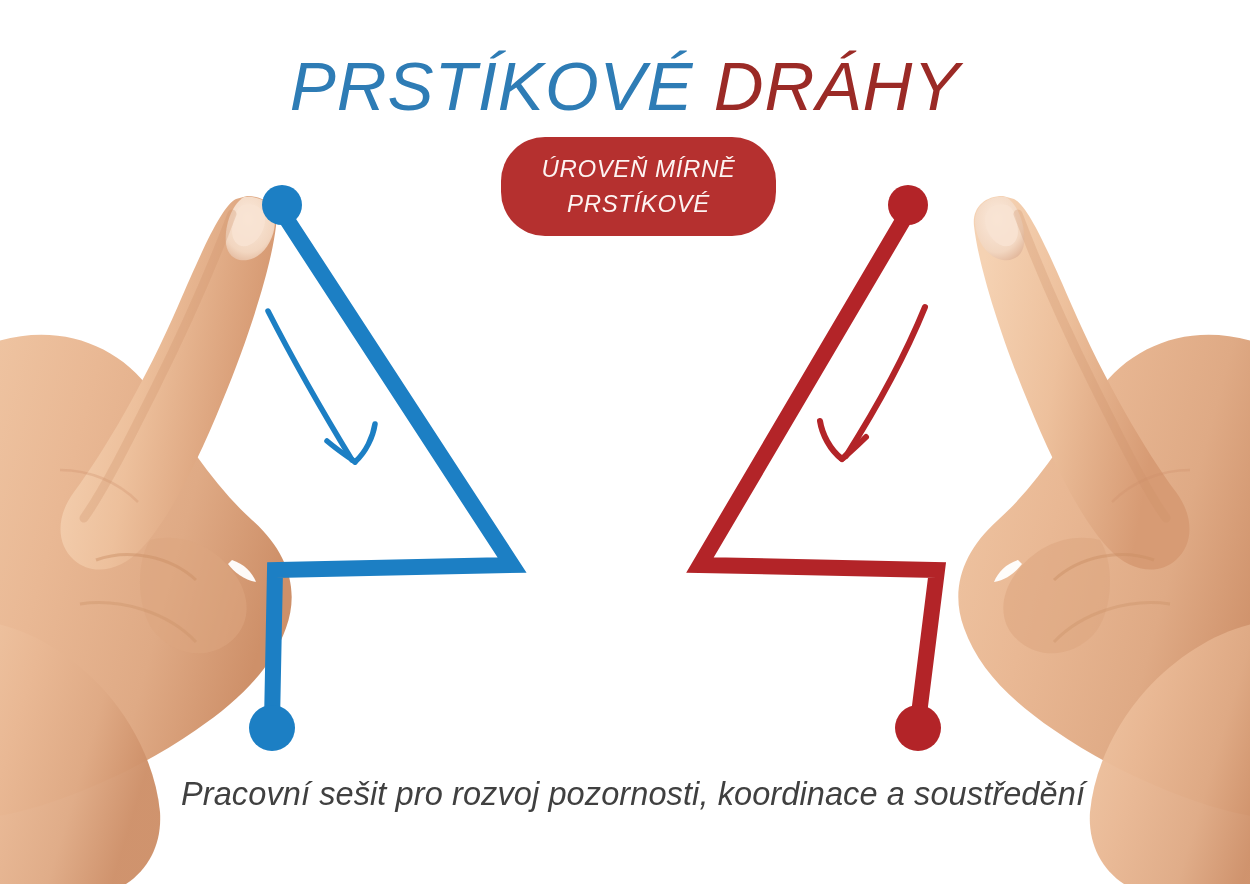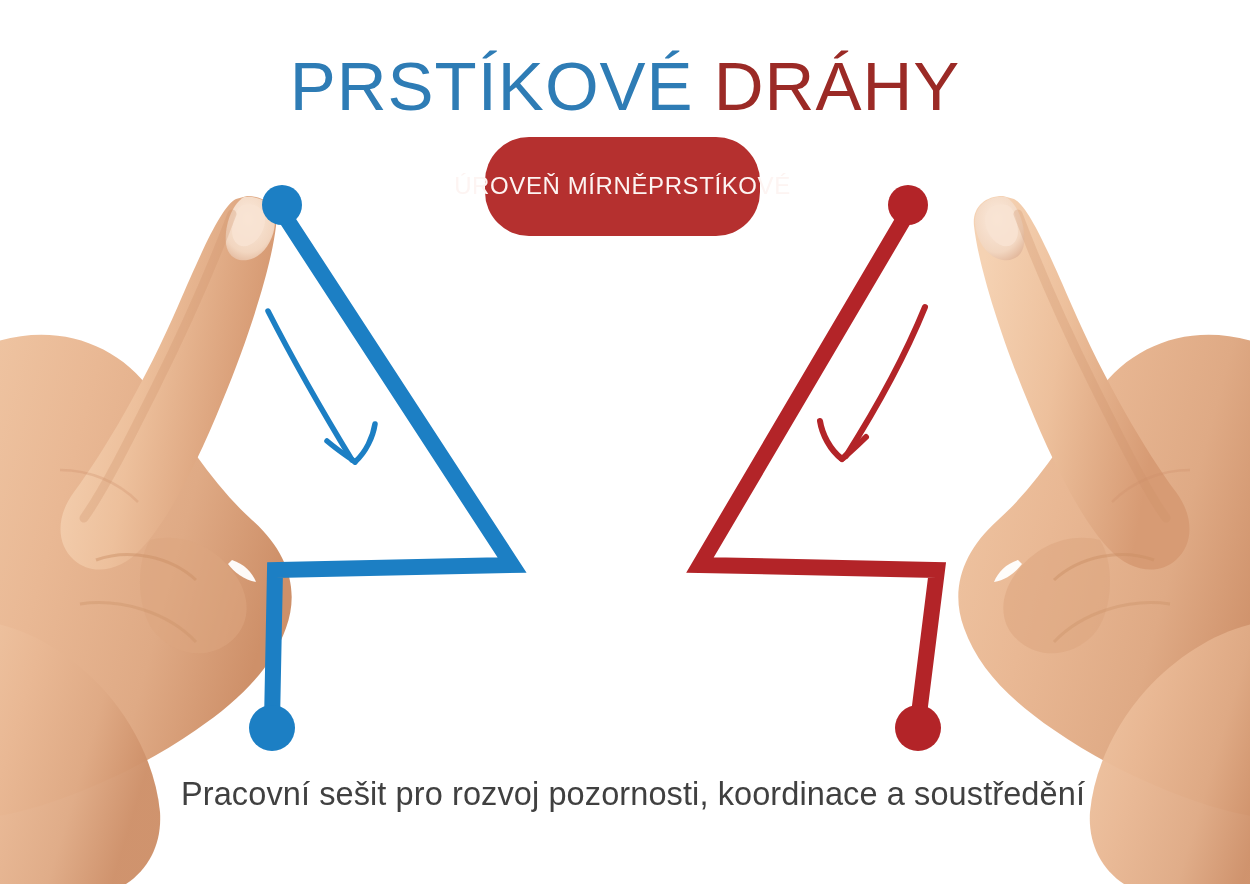--- a/index.html
+++ b/index.html
@@ -1,35 +1,35 @@
 <!DOCTYPE html>
 <html><head>
 <meta charset="utf-8">
 <style>
   html,body{margin:0;padding:0;background:#fff;}
   body{width:1250px;height:884px;overflow:hidden;font-family:"Liberation Sans",sans-serif;}
 
-  #page{position:relative;width:1250px;height:884px;background:#ffffff;overflow:hidden;}
+  #page{position:relative;width:1250px;height:884px;background:#ffffff;overflow:hidden;font-style:italic;}
 
   
   #title-row{
     position:absolute;left:0;top:52px;width:1250px;
     text-align:center;white-space:nowrap;
     font-size:69px;font-weight:300;letter-spacing:1px;line-height:1;
     font-family:"Liberation Sans",sans-serif;
   }
   #title-row span{display:inline;}
   .t-blue{color:#2E7CB5;}
   .t-red{color:#9B2A26;}
 
   
   #level-badge{
-    position:absolute;left:485px;top:137px;width:275px;height:99px;
+    position:absolute;left:501px;top:137px;width:275px;height:99px;
     background:#B5302F;border-radius:44px;
-    display:flex;align-items:center;justify-content:center;
+    display:flex;flex-direction:column;align-items:center;justify-content:center;
     color:#fdf4f2;font-size:24px;font-weight:400;letter-spacing:.6px;line-height:1.45;
     text-align:center;
   }
   #level-badge div{white-space:nowrap;}
 
   
   #subtitle{
     position:absolute;left:8px;top:776px;width:1250px;text-align:center;
     color:#404040;font-size:32.5px;font-weight:400;letter-spacing:.1px;white-space:nowrap;
   }

